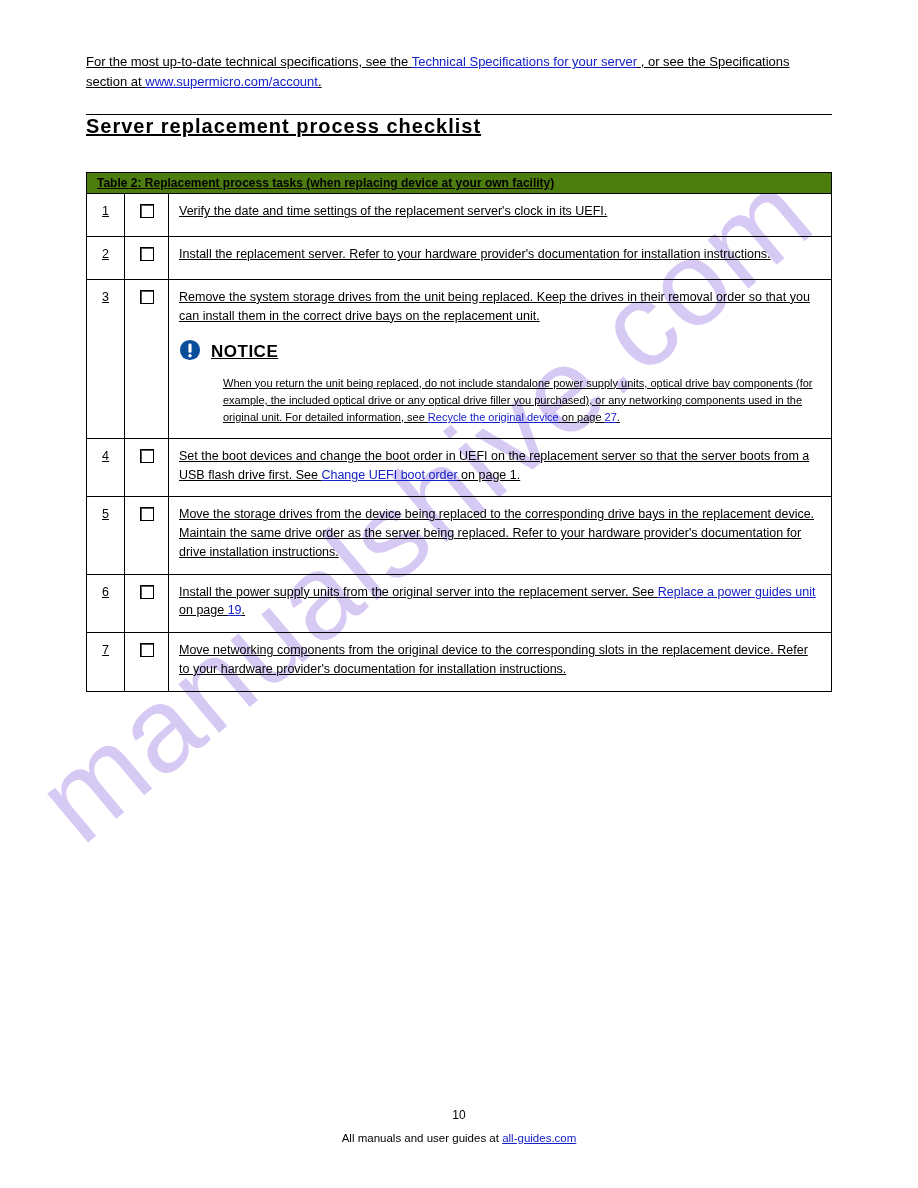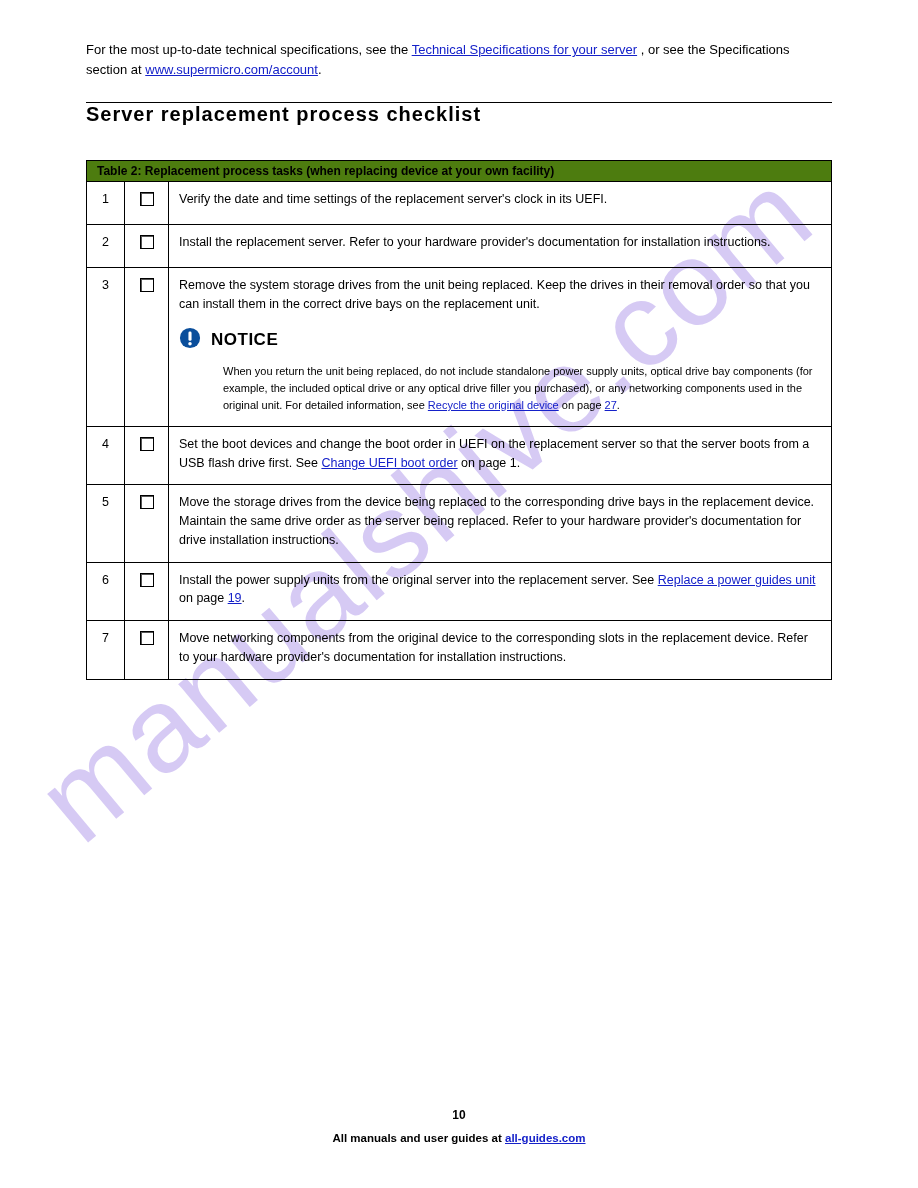--- a/index.html
+++ b/index.html
@@ -1,37 +1,37 @@
 <!DOCTYPE html>
 <html><head>
 <meta charset="utf-8">
 <style>
   * { margin: 0; padding: 0; box-sizing: border-box; }
   html, body { width: 918px; height: 1188px; background: #fff; font-family: Arial, Helvetica, sans-serif; color: #000; position: relative; }
   .page { position: relative; width: 918px; height: 1188px; }
   .watermark { position: absolute; inset: 0; pointer-events: none; z-index: 0; display: flex; align-items: center; justify-content: center; }
   .watermark span { font-size: 120px; font-weight: 500; letter-spacing: 2px; color: rgba(128,90,220,0.32); transform: rotate(-40deg) translate(30px,-90px); white-space: nowrap; user-select: none; }
-  .content { position: relative; z-index: 1; padding: 40px 86px 40px 86px; }
+  .content { position: relative; z-index: 1; padding: 52px 86px 40px 86px; text-decoration: underline; }
   .intro { font-size: 13px; line-height: 1.55; }
   .link { color: #1521c9; text-decoration: underline; }
   .hr { border: none; border-top: 1px solid #000; margin-top: 22px; margin-bottom: 0; }
   .h2 { font-size: 20px; font-weight: bold; letter-spacing: 1px; }
   .tblwrap { margin-top: 34px; }
   .thead { background: #4d7c0f; padding: 3px 10px; font-size: 12px; font-weight: bold; border: 1px solid #000; border-bottom: none; }
   table { border-collapse: collapse; width: 100%; table-layout: fixed; }
   td { border: 1px solid #000; vertical-align: top; padding: 8px 10px 12px 10px; font-size: 12.5px; line-height: 1.5; }
   td.num { width: 38px; text-align: center; font-size: 12.5px; }
   td.chk { width: 44px; text-align: center; padding-top: 10px; }
   td.desc { }
   .cbox { display: inline-block; width: 14px; height: 14px; border: 1.5px solid #000; background: #fff; box-shadow: 1px 1px 0 #555 inset, -1px -1px 0 #fff inset; }
   .notice-row { display: flex; align-items: flex-start; gap: 10px; margin: 14px 0 10px 0; }
   .notice-icon { width: 22px; height: 22px; flex: none; }
   .notice-label { font-size: 17px; font-weight: bold; letter-spacing: 0.5px; }
   .notice-body { margin-left: 44px; font-size: 11px; line-height: 1.55; }
-  .footer { position: absolute; bottom: 44px; width: 918px; text-align: center; font-size: 11.5px; z-index: 1; font-weight: bold; }
+  .footer { position: absolute; bottom: 44px; width: 918px; text-align: center; font-size: 11.5px; z-index: 1; }
   .footer .pg { margin-bottom: 10px; font-size: 12px; }
 </style>
 </head>
 <body>
 <div class="page">
   <div class="watermark">
       <span>manualshive.com</span>
     </div>
 
   <div class="content">

